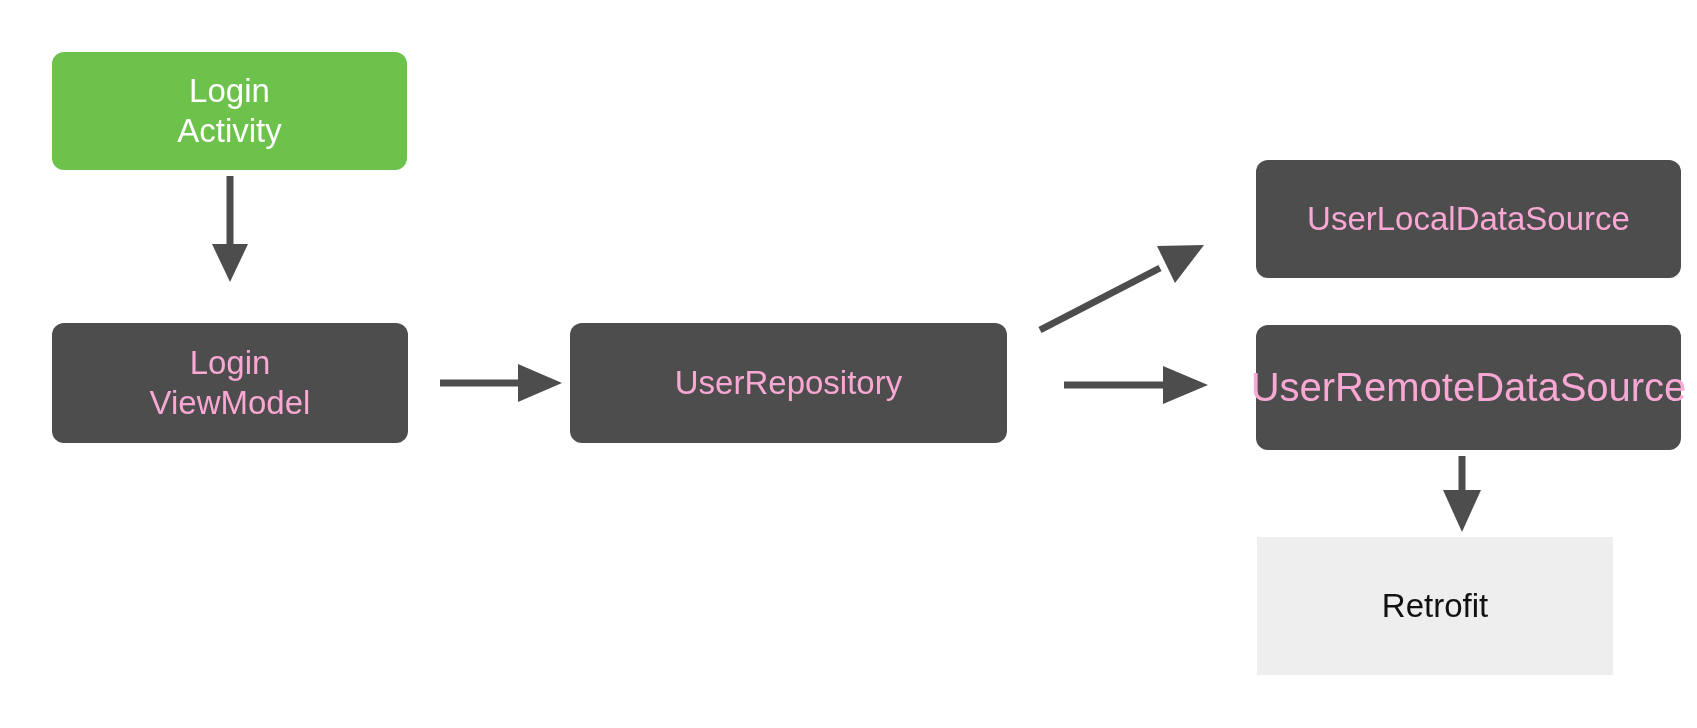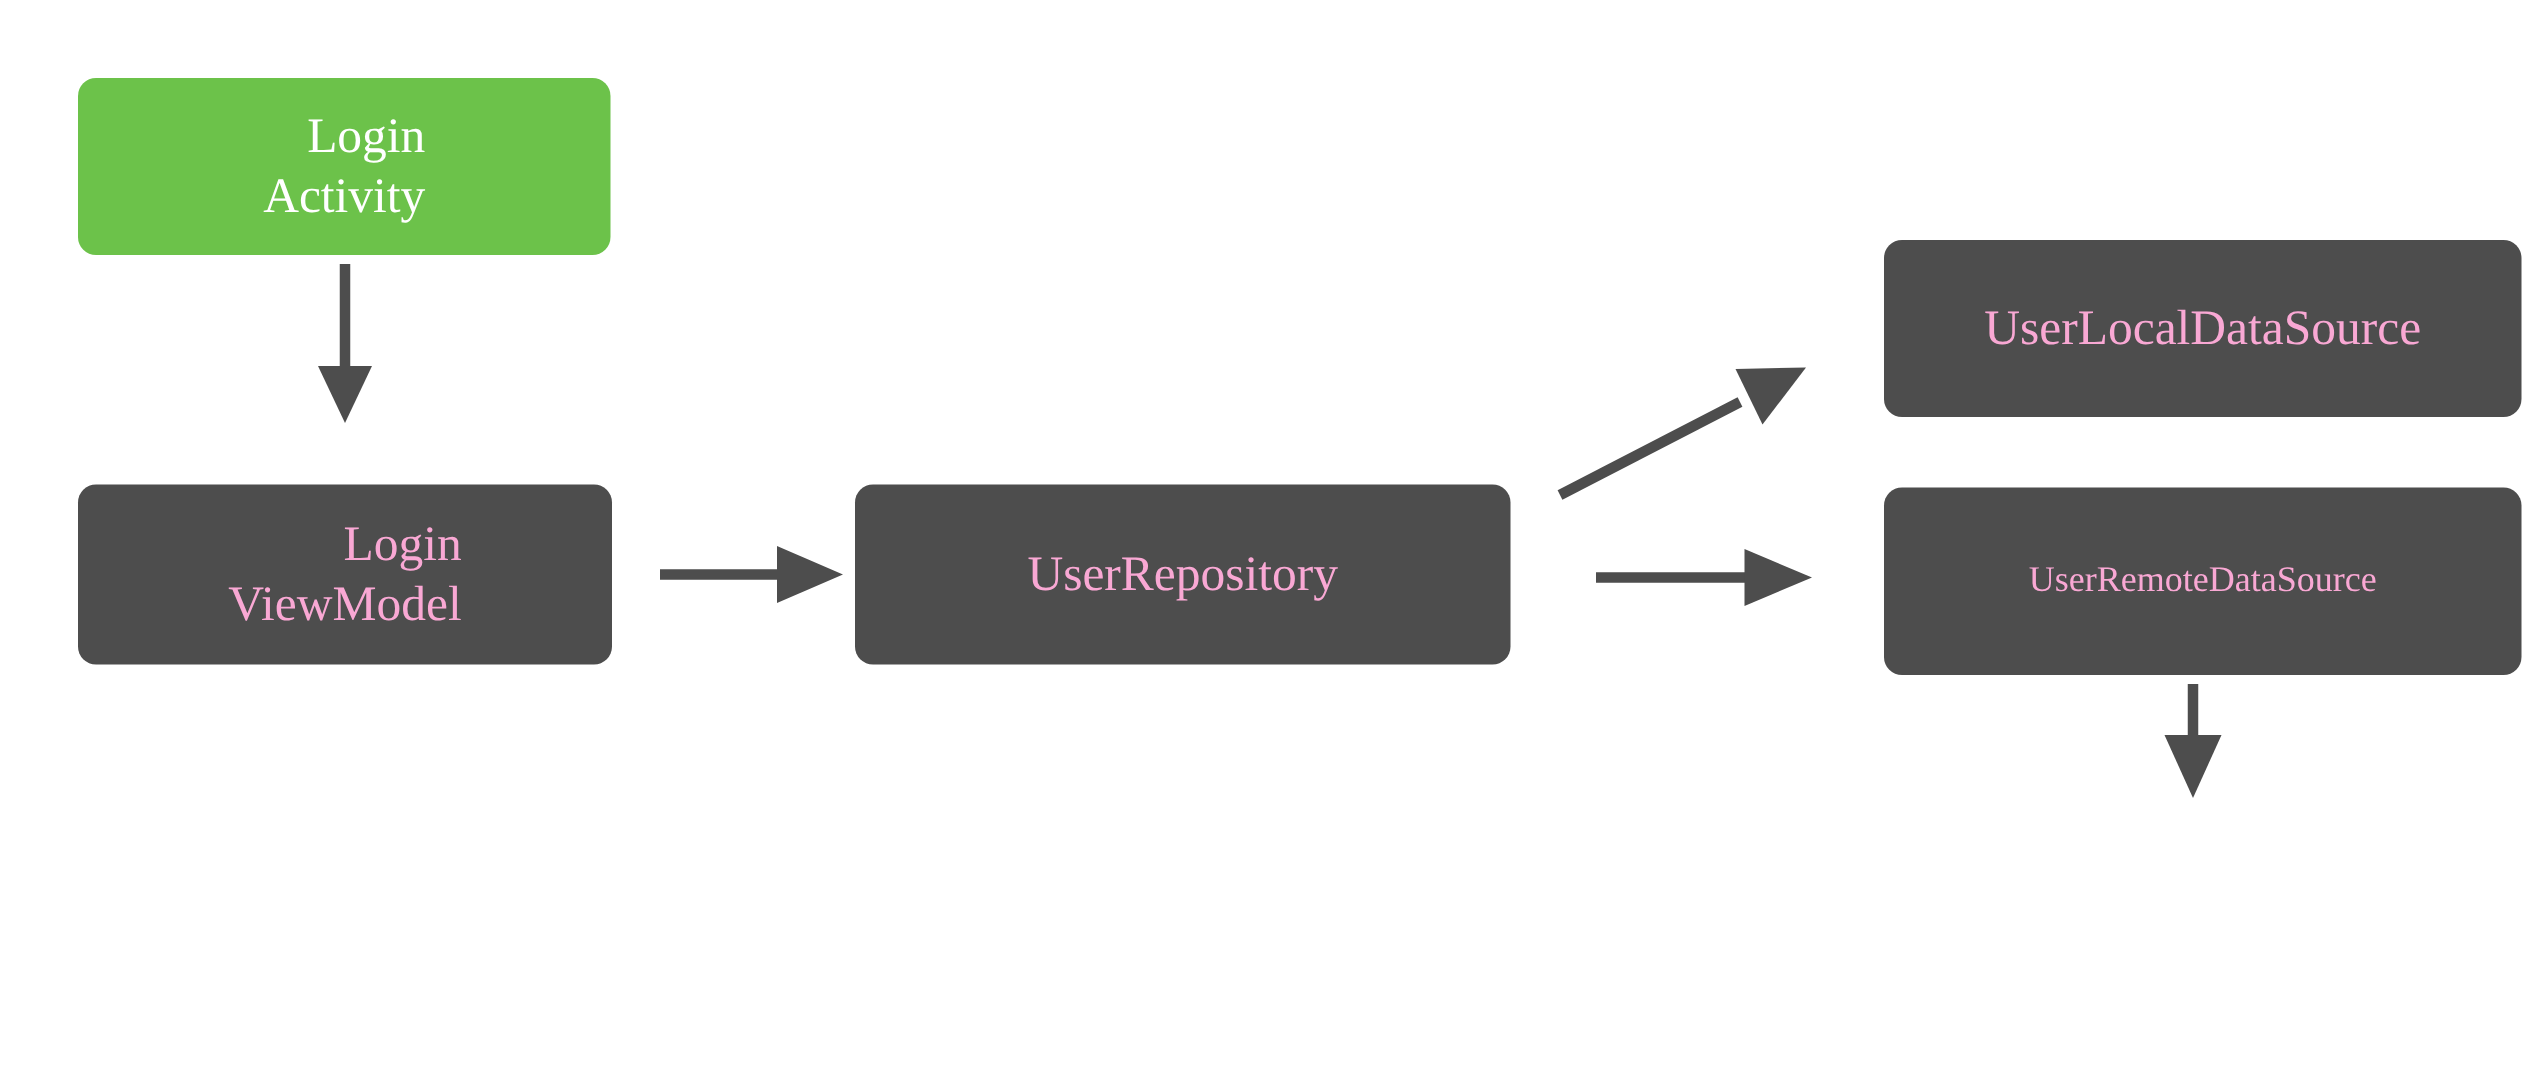--- a/index.html
+++ b/index.html
@@ -15,25 +15,24 @@
     width: 1697px;
     height: 728px;
     background: #ffffff;
     overflow: hidden;
   }
   .node {
     position: absolute;
     display: flex;
     align-items: center;
     justify-content: center;
-    text-align: right;
+    text-align: center;
     box-sizing: border-box;
     line-height: 1.22;
     white-space: pre-line;
-    font-family: Liberation Serif, serif;
   }
   .node-dark {
     background: #4d4d4d;
     color: #f9a8d4;
     border-radius: 12px;
   }
   .node-green {
     background: #6cc24a;
     color: #ffffff;
     border-radius: 12px;
@@ -41,21 +40,21 @@
   .node-light {
     background: #eeeeee;
     color: #111111;
     border-radius: 0px;
   }
   
   #node-login-activity       { left: 52px;   top: 52px;  width: 355px; height: 118px; font-size: 33px; }
   #node-login-viewmodel      { left: 52px;   top: 323px; width: 356px; height: 120px; font-size: 33px; }
   #node-user-repository      { left: 570px;  top: 323px; width: 437px; height: 120px; font-size: 33px; }
   #node-user-local-datasrc   { left: 1256px; top: 160px; width: 425px; height: 118px; font-size: 33px; }
-  #node-user-remote-datasrc  { left: 1256px; top: 325px; width: 425px; height: 125px; font-size: 24px; }
+  #node-user-remote-datasrc  { left: 1256px; top: 325px; width: 425px; height: 125px; font-size: 40px; }
   #node-retrofit             { left: 1257px; top: 537px; width: 356px; height: 138px; font-size: 33px; }
 
   #edges {
     position: absolute;
     left: 0; top: 0;
     width: 1697px;
     height: 728px;
     pointer-events: none;
   }
   .edge-line {
@@ -105,14 +104,15 @@
 
   <div class="node node-dark" id="node-login-viewmodel">Login
 ViewModel</div>
 
   <div class="node node-dark" id="node-user-repository">UserRepository</div>
 
   <div class="node node-dark" id="node-user-local-datasrc">UserLocalDataSource</div>
 
   <div class="node node-dark" id="node-user-remote-datasrc">UserRemoteDataSource</div>
 
+  <div class="node node-light" id="node-retrofit">Retrofit</div>
 
 </div>
 
 </body></html>

